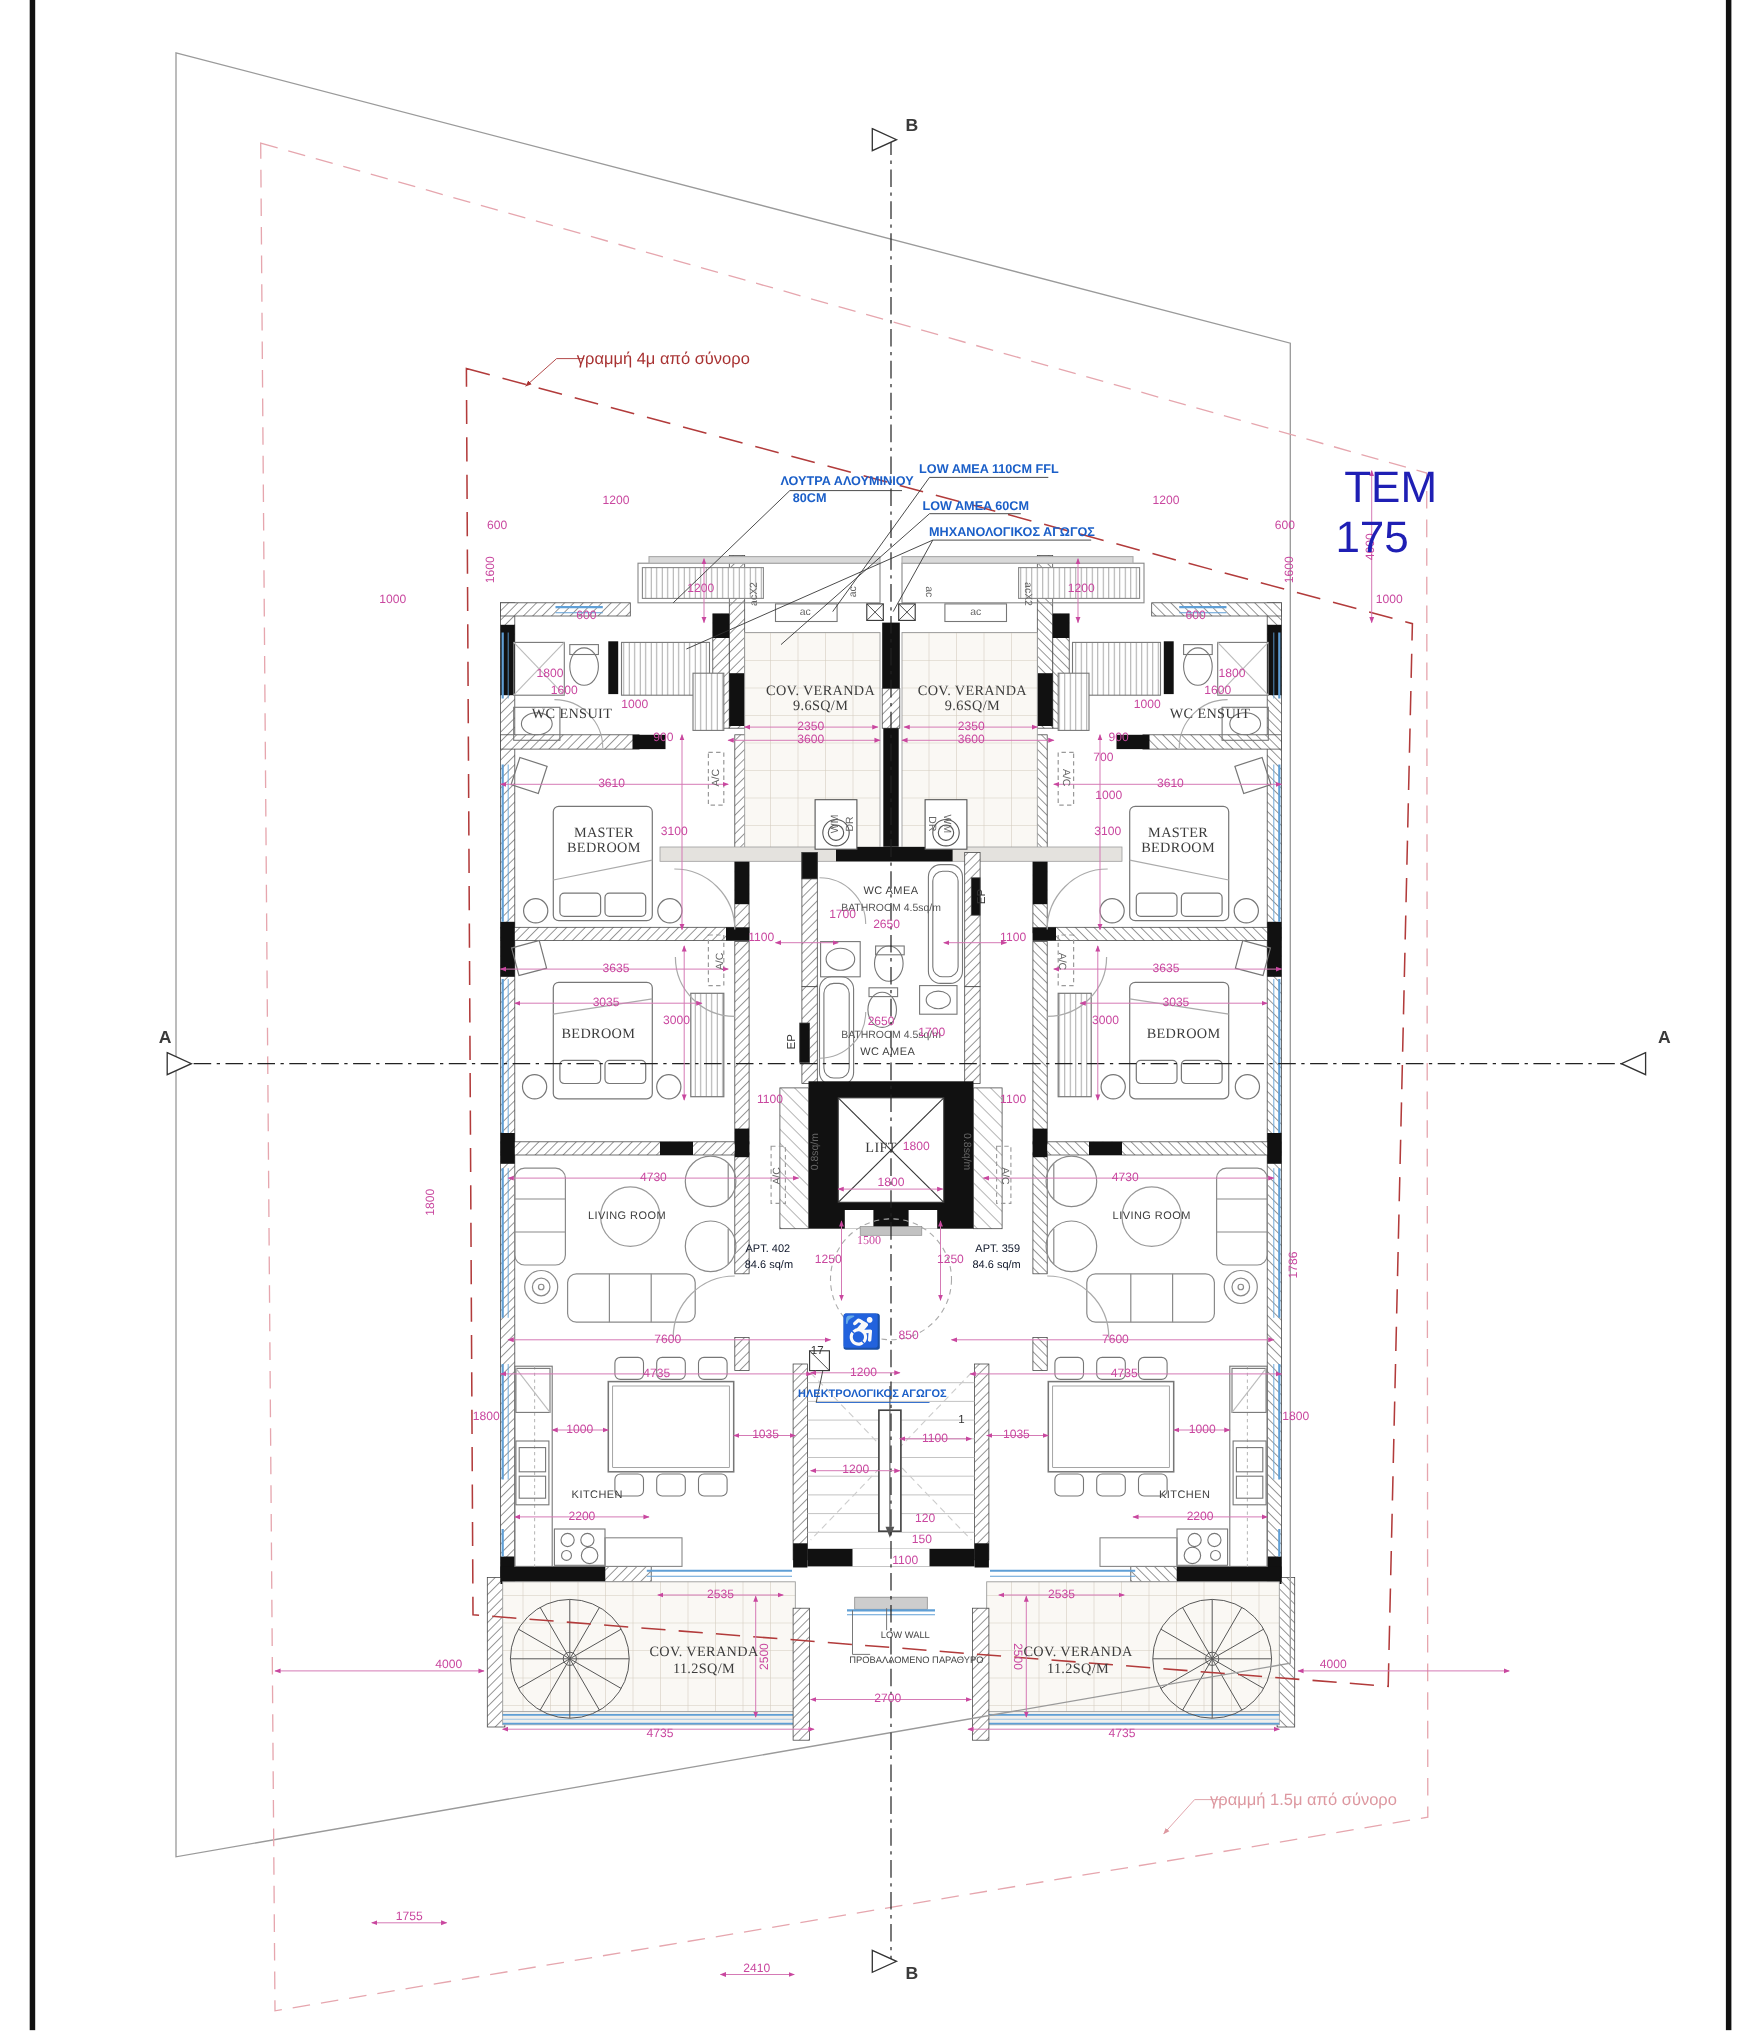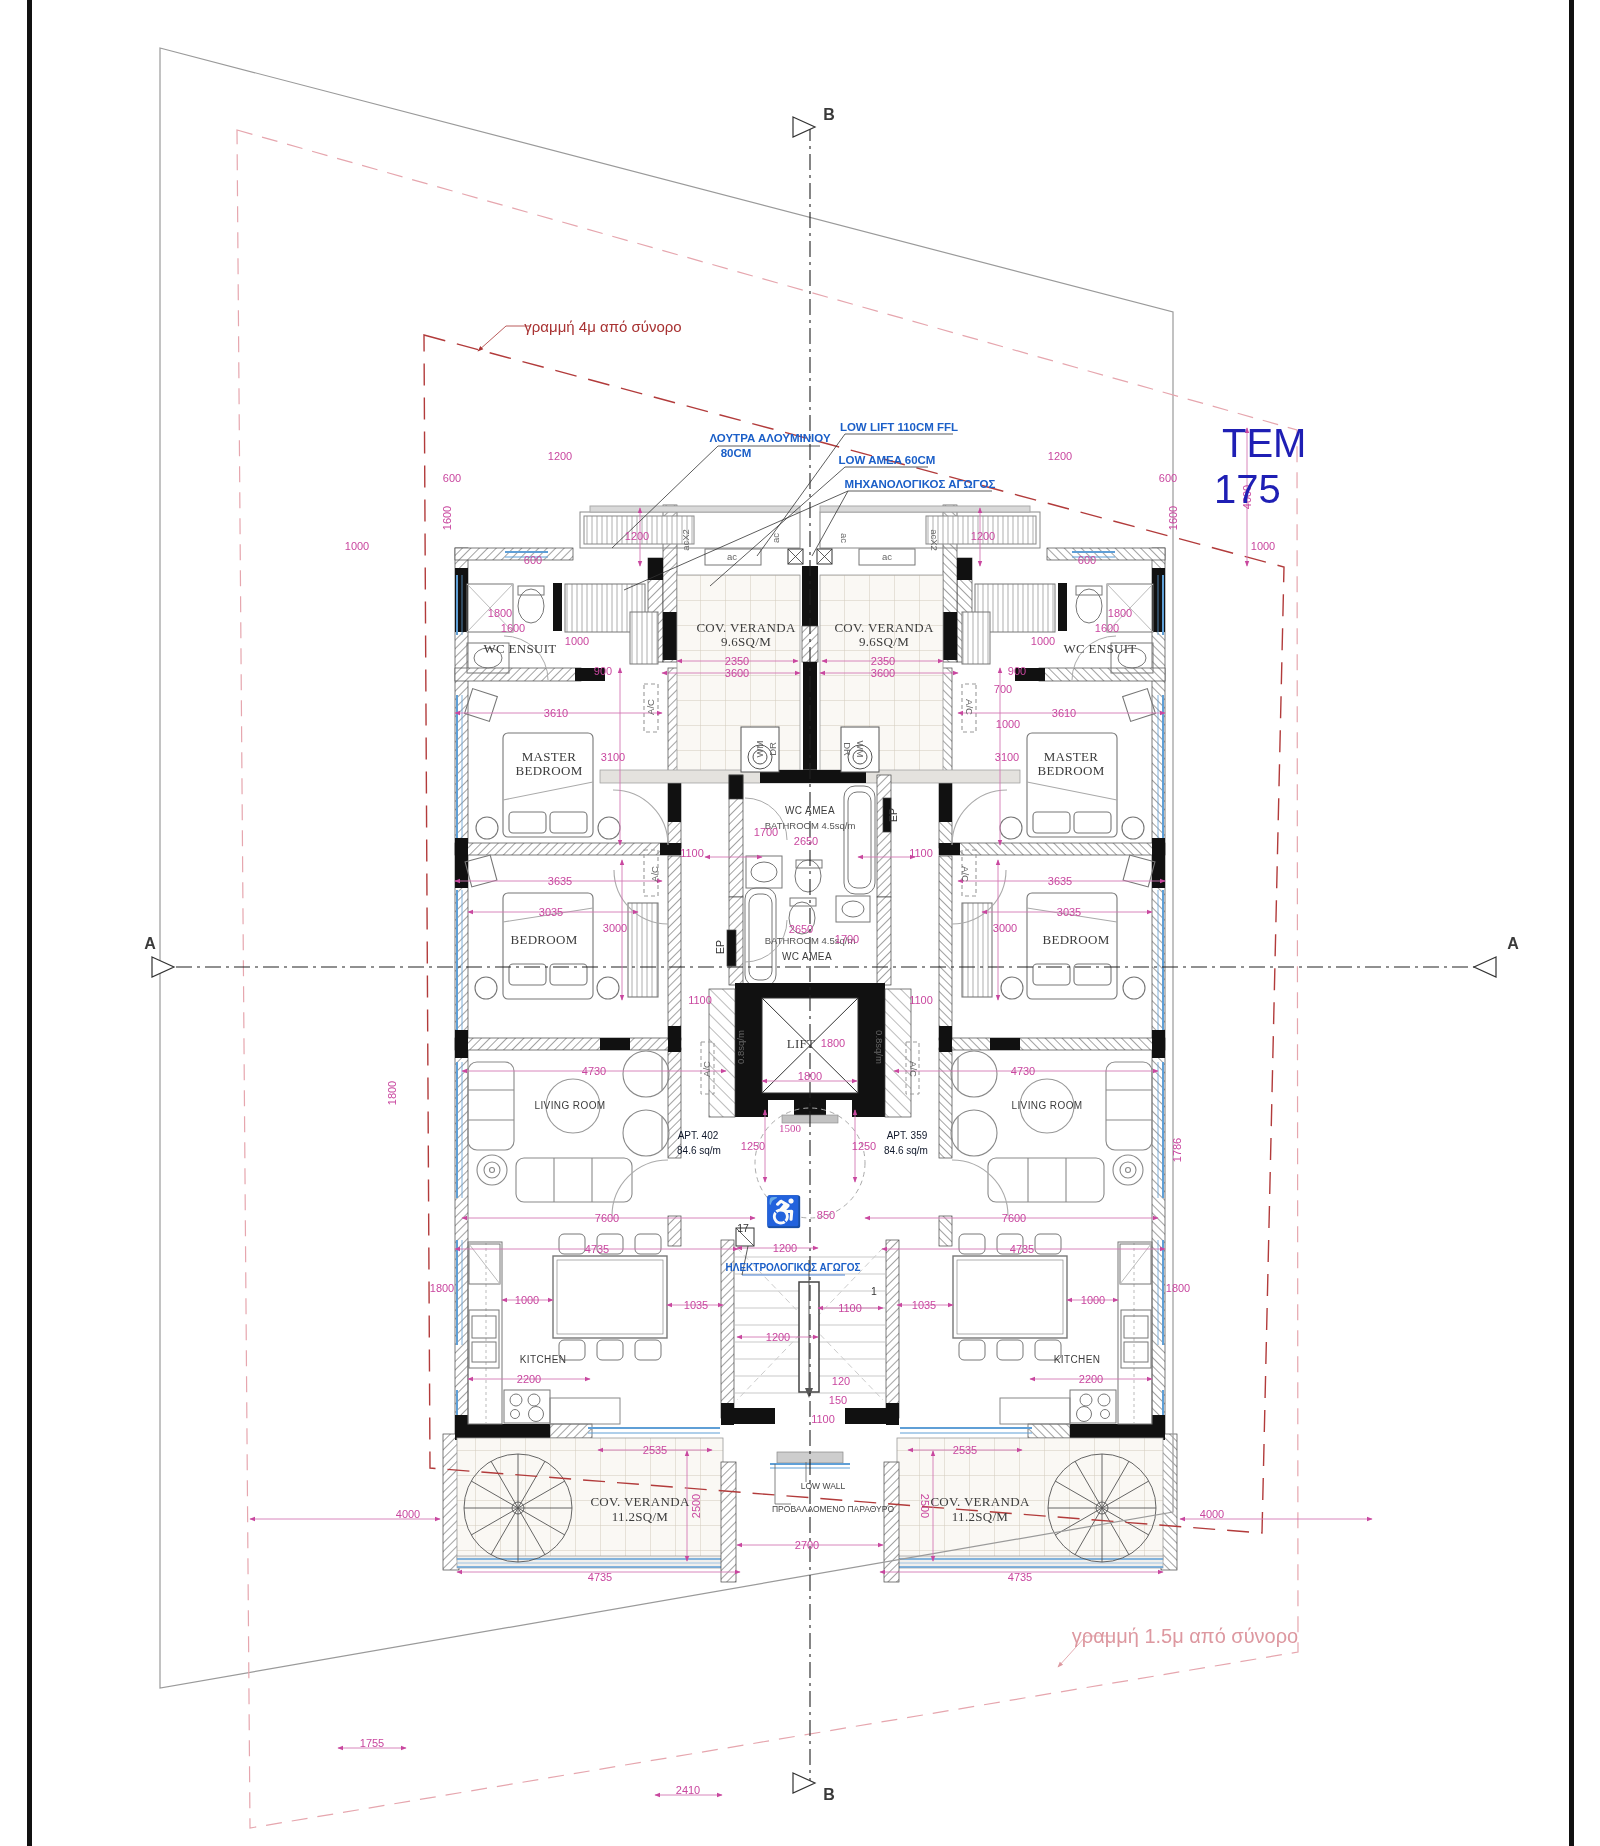--- a/index.html
+++ b/index.html
@@ -13,21 +13,21 @@
   .apt{color:#0f172a;font-size:10px;}
   .t10{color:#555;font-size:9.5px;}
   .t{color:#444;font-size:8.5px;}
   .b{color:#1b5fc8;font-size:11.5px;font-weight:600;}
   .bs{color:#1b5fc8;font-size:10px;font-weight:600;}
   .ac{color:#666;font-size:9.5px;}
   .dk{color:#333;font-size:10.5px;}
   .wh{color:#555;font-size:30px;}
   .sec{color:#3a3a3a;font-size:16px;font-weight:600;}
   .red{color:#a83232;font-size:15px;}
-  .pink{color:#dd98a0;font-size:20px;}
+  .pink{color:#dd98a0;font-size:15px;}
   #tem{position:absolute;left:1222px;top:420px;color:#1f1fb4;font-size:40px;line-height:1.15;font-weight:500;}
 </style>
 </head>
 <body>
 
 <div id="stage">
 
 <svg id="plan-svg" width="1600" height="1846" viewBox="0 0 1600 1846">
   <defs>
     <pattern id="hx" width="6" height="6" patternUnits="userSpaceOnUse" patternTransform="rotate(45)">
@@ -435,21 +435,21 @@
 
 <div id="ann-layer">
       <div class="ann red" style="left: 603px; top: 326px;">γραμμή 4μ από σύνορο</div>
       <div class="ann pink" style="left: 1185px; top: 1636px;">γραμμή 1.5μ από σύνορο</div>
       <div class="ann sec" style="left: 150px; top: 944px;">A</div>
       <div class="ann sec" style="left: 1513px; top: 944px;">A</div>
       <div class="ann sec" style="left: 829px; top: 115px;">B</div>
       <div class="ann sec" style="left: 829px; top: 1795px;">B</div>
       <div class="ann b" style="left: 770px; top: 439px;">ΛΟΥΤΡΑ ΑΛΟΥΜΙΝΙΟΥ</div>
       <div class="ann b" style="left: 736px; top: 454px;">80CM</div>
-      <div class="ann b" style="left: 899px; top: 428px;">LOW LIFT 110CM FFL</div>
+      <div class="ann b" style="left: 899px; top: 428px;">LOW AMEA 110CM FFL</div>
       <div class="ann b" style="left: 887px; top: 461px;">LOW AMEA 60CM</div>
       <div class="ann b" style="left: 920px; top: 485px;">ΜΗΧΑΝΟΛΟΓΙΚΟΣ ΑΓΩΓΟΣ</div>
       <div class="ann bs" style="left: 793px; top: 1268px;">ΗΛΕΚΤΡΟΛΟΓΙΚΟΣ ΑΓΩΓΟΣ</div>
       <div class="ann t" style="left: 823px; top: 1486px;">LOW WALL</div>
       <div class="ann t" style="left: 833px; top: 1509px; text-align: right;">ΠΡΟΒΑΛΛΟΜΕΝΟ ΠΑΡΑΘΥΡΟ</div>
       <div class="ann rs" style="left: 520px; top: 648px;">WC ENSUIT</div>
       <div class="ann rs" style="left: 1100px; top: 648px;">WC ENSUIT</div>
       <div class="ann rs" style="left: 549px; top: 756px;">MASTER</div>
       <div class="ann rs" style="left: 549px; top: 770px;">BEDROOM</div>
       <div class="ann rs" style="left: 1071px; top: 756px;">MASTER</div>

